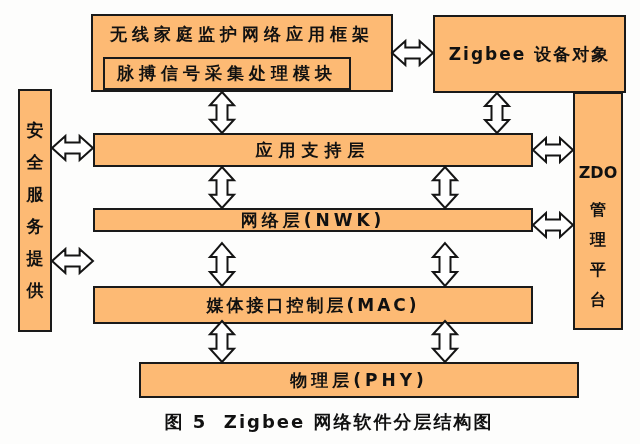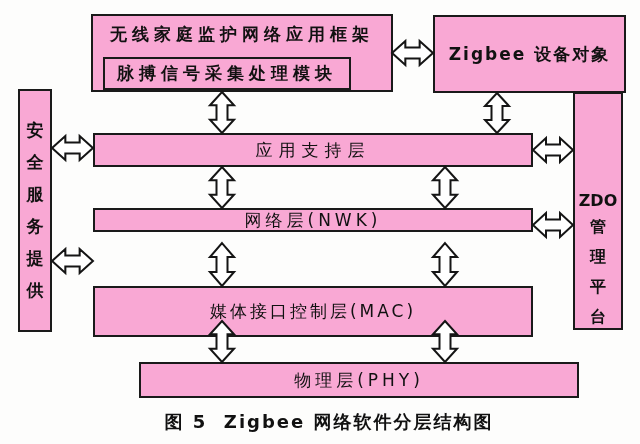--- a/index.html
+++ b/index.html
@@ -12,21 +12,21 @@
   #canvas {
     position: relative;
     width: 640px; height: 444px;
     overflow: hidden;
     background: #fdfdfc;
   }
   .box {
     position: absolute;
     box-sizing: border-box;
     border: 2px solid #1a1a1a;
-    background: #f9a8d4;
+    background: #fdba74;
   }
   .center-flex {
     display: flex;
     align-items: center;
     justify-content: center;
   }
   
   #box-framework { left: 91px; top: 14px; width: 302px; height: 78px; }
   .fw-title {
     position: absolute; top: 7px; left: 0; width: 100%;
@@ -51,35 +51,35 @@
     left: 18px; top: 89px; width: 34px; height: 243px;
     display: flex; flex-direction: column;
     align-items: center; justify-content: center;
     gap: 9px;
     font-size: 17px; font-weight: bold;
   }
   
   #box-platform {
     left: 573px; top: 92px; width: 50px; height: 238px;
     display: flex; flex-direction: column;
-    align-items: center; justify-content: flex-end;
-    padding-top: 52px; gap: 7px;
+    align-items: center; justify-content: center;
+    padding-top: 52px; gap: 18px;
     font-size: 16px; font-weight: bold;
   }
   .vchars { display: flex; flex-direction: column; align-items: center; gap: 9px; }
   
   .layer {
     left: 93px; width: 440px;
-    font-size: 17px; font-weight: normal; letter-spacing: 4px;
+    font-size: 17px; font-weight: bold; letter-spacing: 4px;
     white-space: nowrap;
     align-items: center;
   }
   #layer-aps { top: 133px; height: 34px; letter-spacing: 6px; }
   #layer-nwk { top: 208px; height: 24px; }
-  #layer-mac { top: 286px; height: 51px; letter-spacing: 3px; }
+  #layer-mac { top: 286px; height: 38px; letter-spacing: 3px; }
   #layer-phy { top: 362px; height: 36px; margin-left: 46px; }
   
   .arrow { position: absolute; }
   .arrow path { fill: #ffffff; stroke: #151515; stroke-width: 2; stroke-linejoin: miter; }
   
   #caption {
     position: absolute; top: 410px; left: 0; width: 640px;
     box-sizing: border-box; padding-left: 18px;
     text-align: center;
     font-size: 18px; font-weight: bold; letter-spacing: 2px;

